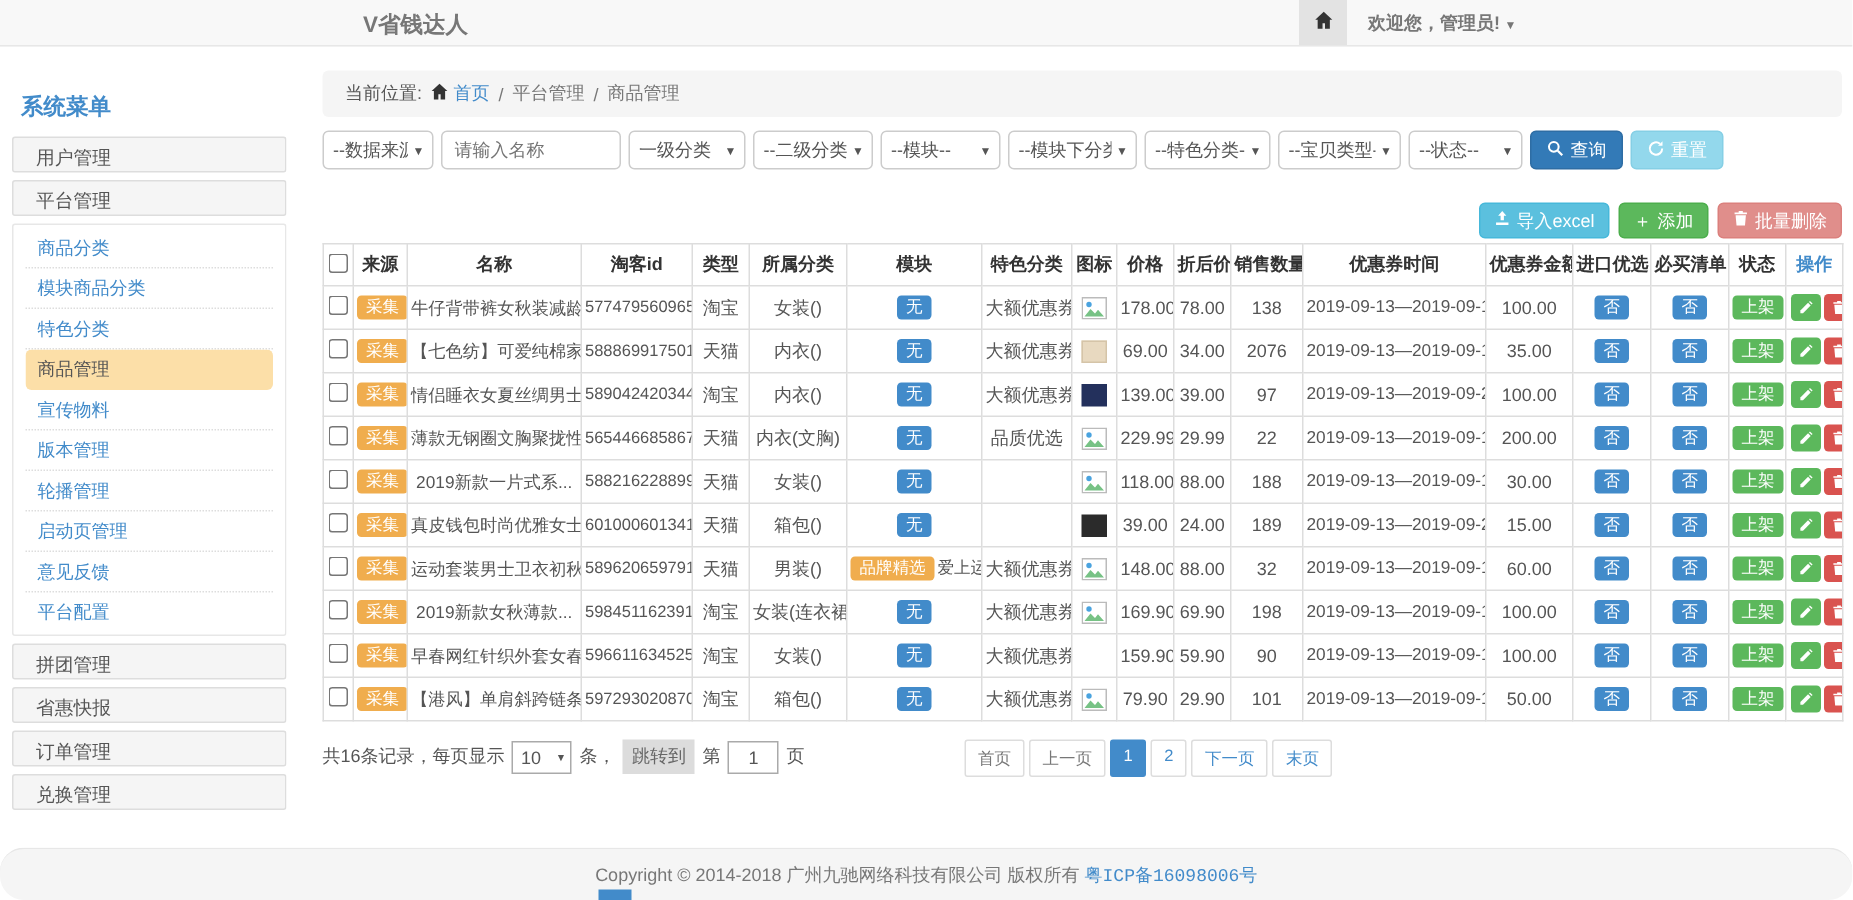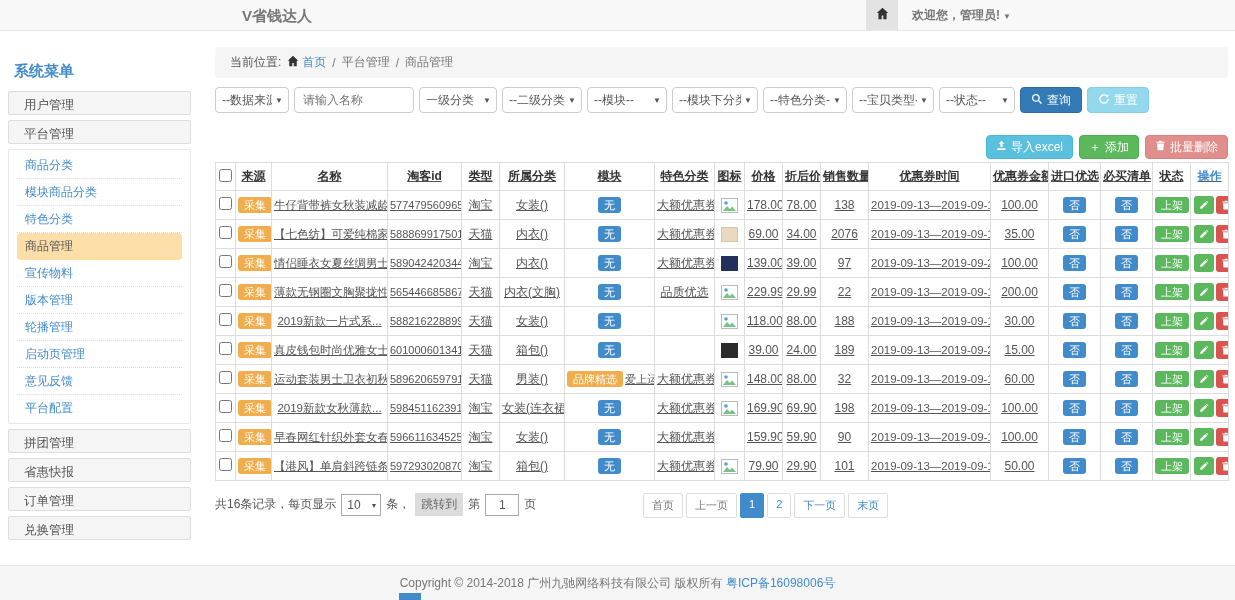--- a/index.html
+++ b/index.html
@@ -47,21 +47,21 @@
     height:26px; padding:0 10px; cursor:pointer; display:inline-flex; align-items:center; gap:4px; }
   .btn-query { background:#337ab7; border:1px solid #2e6da4; }
   .btn-reset { background:#93d8ec; border:1px solid #85cfe5; }
   
   .toolbar { display:flex; justify-content:flex-end; gap:6px; margin-bottom:3px; }
   .btn-sm { height:24px; padding:0 9px; font-size:12px; }
   .btn-import { background:#5bc0de; border:1px solid #46b8da; }
   .btn-add { background:#5cb85c; border:1px solid #4cae4c; }
   .btn-bdel { background:#e08e8b; border:1px solid #db807d; }
   
-  table { width:100%; border-collapse:collapse; background:#fff; table-layout:fixed;text-decoration:underline; }
+  table { width:100%; border-collapse:collapse; background:#fff; table-layout:fixed; }
   th, td { border:1px solid #ddd; text-align:center; padding:5px 2px; font-size:12px;
     color:#555; overflow:hidden; white-space:nowrap; }
   th { color:#333; font-weight:bold; padding:5px 2px; }
   th.th-ops { color:#428bca; }
   .cell-name { font-size:11.5px; }
   .cell-id { font-size:11px; }
   .cell-time { font-size:11.5px; }
   .badge { display:inline-block; color:#fff; border-radius:3px; font-size:11px;
     padding:2px 6px; line-height:12px; }
   .bg-orange { background:#f0ad4e; }
@@ -87,22 +87,22 @@
   .page-input { width:34px; height:22px; border:1px solid #aaa; text-align:center;
     font-size:12px; color:#555; font-family:inherit; }
   .pager { position:absolute; left:428px; top:0; display:flex; gap:3px; }
   .pg { border:1px solid #ddd; padding:4px 8px; font-size:11px; background:#fff; cursor:pointer; border-radius:2px; }
   .pg.muted { color:#777; }
   .pg.link { color:#428bca; }
   .pg.active { background:#428bca; border-color:#428bca; color:#fff; }
   
   .footer { position:absolute; left:0; bottom:0; width:100%; height:35px; background:#f5f5f5;
     border-top:1px solid #e7e7e7; display:flex; align-items:center; justify-content:center;
-    color:#777; z-index:5; }
-  .footer a { color:#428bca; text-decoration:none; cursor:pointer; }
+    color:#777; z-index:5;border-radius:16px; }
+  .footer a { color:#428bca; text-decoration:none; cursor:pointer;font-family:Liberation Mono, monospace; }
   .mini-blue { position:absolute; left:399px; bottom:0; width:22px; height:7px; background:#428bca; z-index:6; }
 </style>
 </head>
 <body>
 
 <div class="navbar">
   <div class="brand">V省钱达人</div>
   <div class="nav-right">
     <div class="home-box">
       <span>

